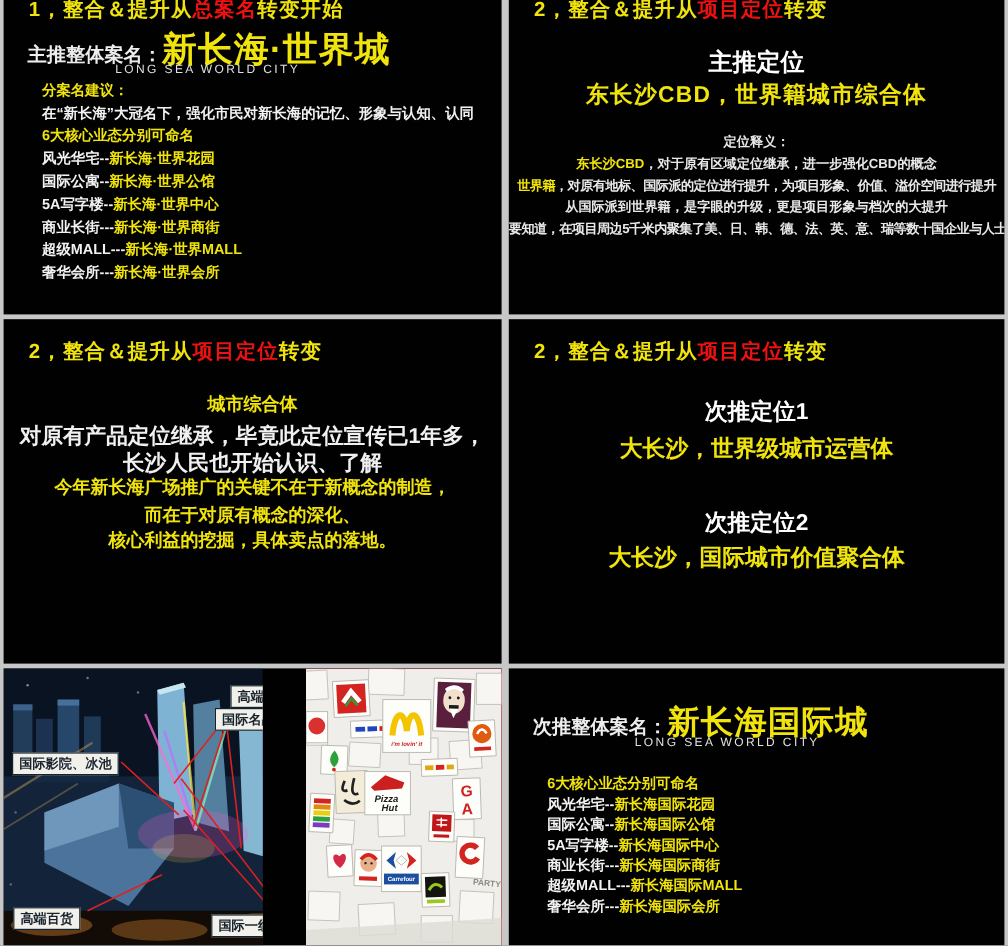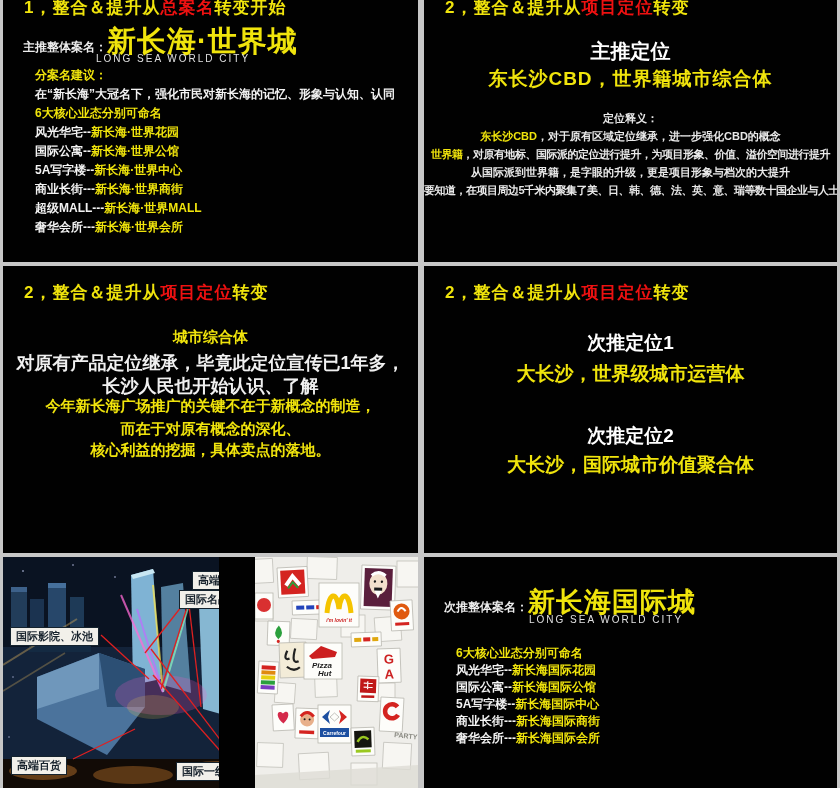--- a/index.html
+++ b/index.html
@@ -19,21 +19,21 @@
   .t-cut{top:-4px;}
   .t-norm{top:15px;}
 
   .y{color:#f0e40c;}
   .w{color:#f2f2f2;}
 
   
   .case-row{position:absolute;white-space:nowrap;}
   #cell1 .case-row{top:22px;left:20px;}
   #cell6 .case-row{top:27px;left:20px;}
-  .case-label{font-size:12px;font-weight:bold;color:#ededed;}
+  .case-label{font-size:16px;font-weight:bold;color:#ededed;}
   .case-name{font-size:29px;font-weight:bold;color:#f0e40c;letter-spacing:1px;}
   #cell6 .case-name{font-size:27px;}
   .case-sub{position:absolute;font-size:10px;color:#e0e0e0;letter-spacing:2px;}
   #cell1 .case-sub{top:53px;left:93px;}
   #cell6 .case-sub{top:57px;left:105px;}
 
   .blist{position:absolute;left:20px;font-size:12px;font-weight:bold;
     line-height:19px;white-space:nowrap;color:#f2f2f2;margin-left:12px;}
   #cell1 .blist{top:66px;}
   #cell6 .blist{top:88px;line-height:17px;}
@@ -325,17 +325,18 @@
 
   <div class="cell" id="cell6">
     <div class="case-row"><span class="case-label">次推整体案名：</span><span class="case-name">新长海国际城</span></div>
     <div class="case-sub">LONG SEA WORLD CITY</div>
     <div class="blist">
       <div class="y">6大核心业态分别可命名</div>
       <div><span class="w">风光华宅--</span><span class="y">新长海国际花园</span></div>
       <div><span class="w">国际公寓--</span><span class="y">新长海国际公馆</span></div>
       <div><span class="w">5A写字楼--</span><span class="y">新长海国际中心</span></div>
       <div><span class="w">商业长街---</span><span class="y">新长海国际商街</span></div>
+      <div><span class="w">超级MALL---</span><span class="y">新长海国际MALL</span></div>
       <div><span class="w">奢华会所---</span><span class="y">新长海国际会所</span></div>
     </div>
   </div>
 
 </div>
 
 </body></html>

